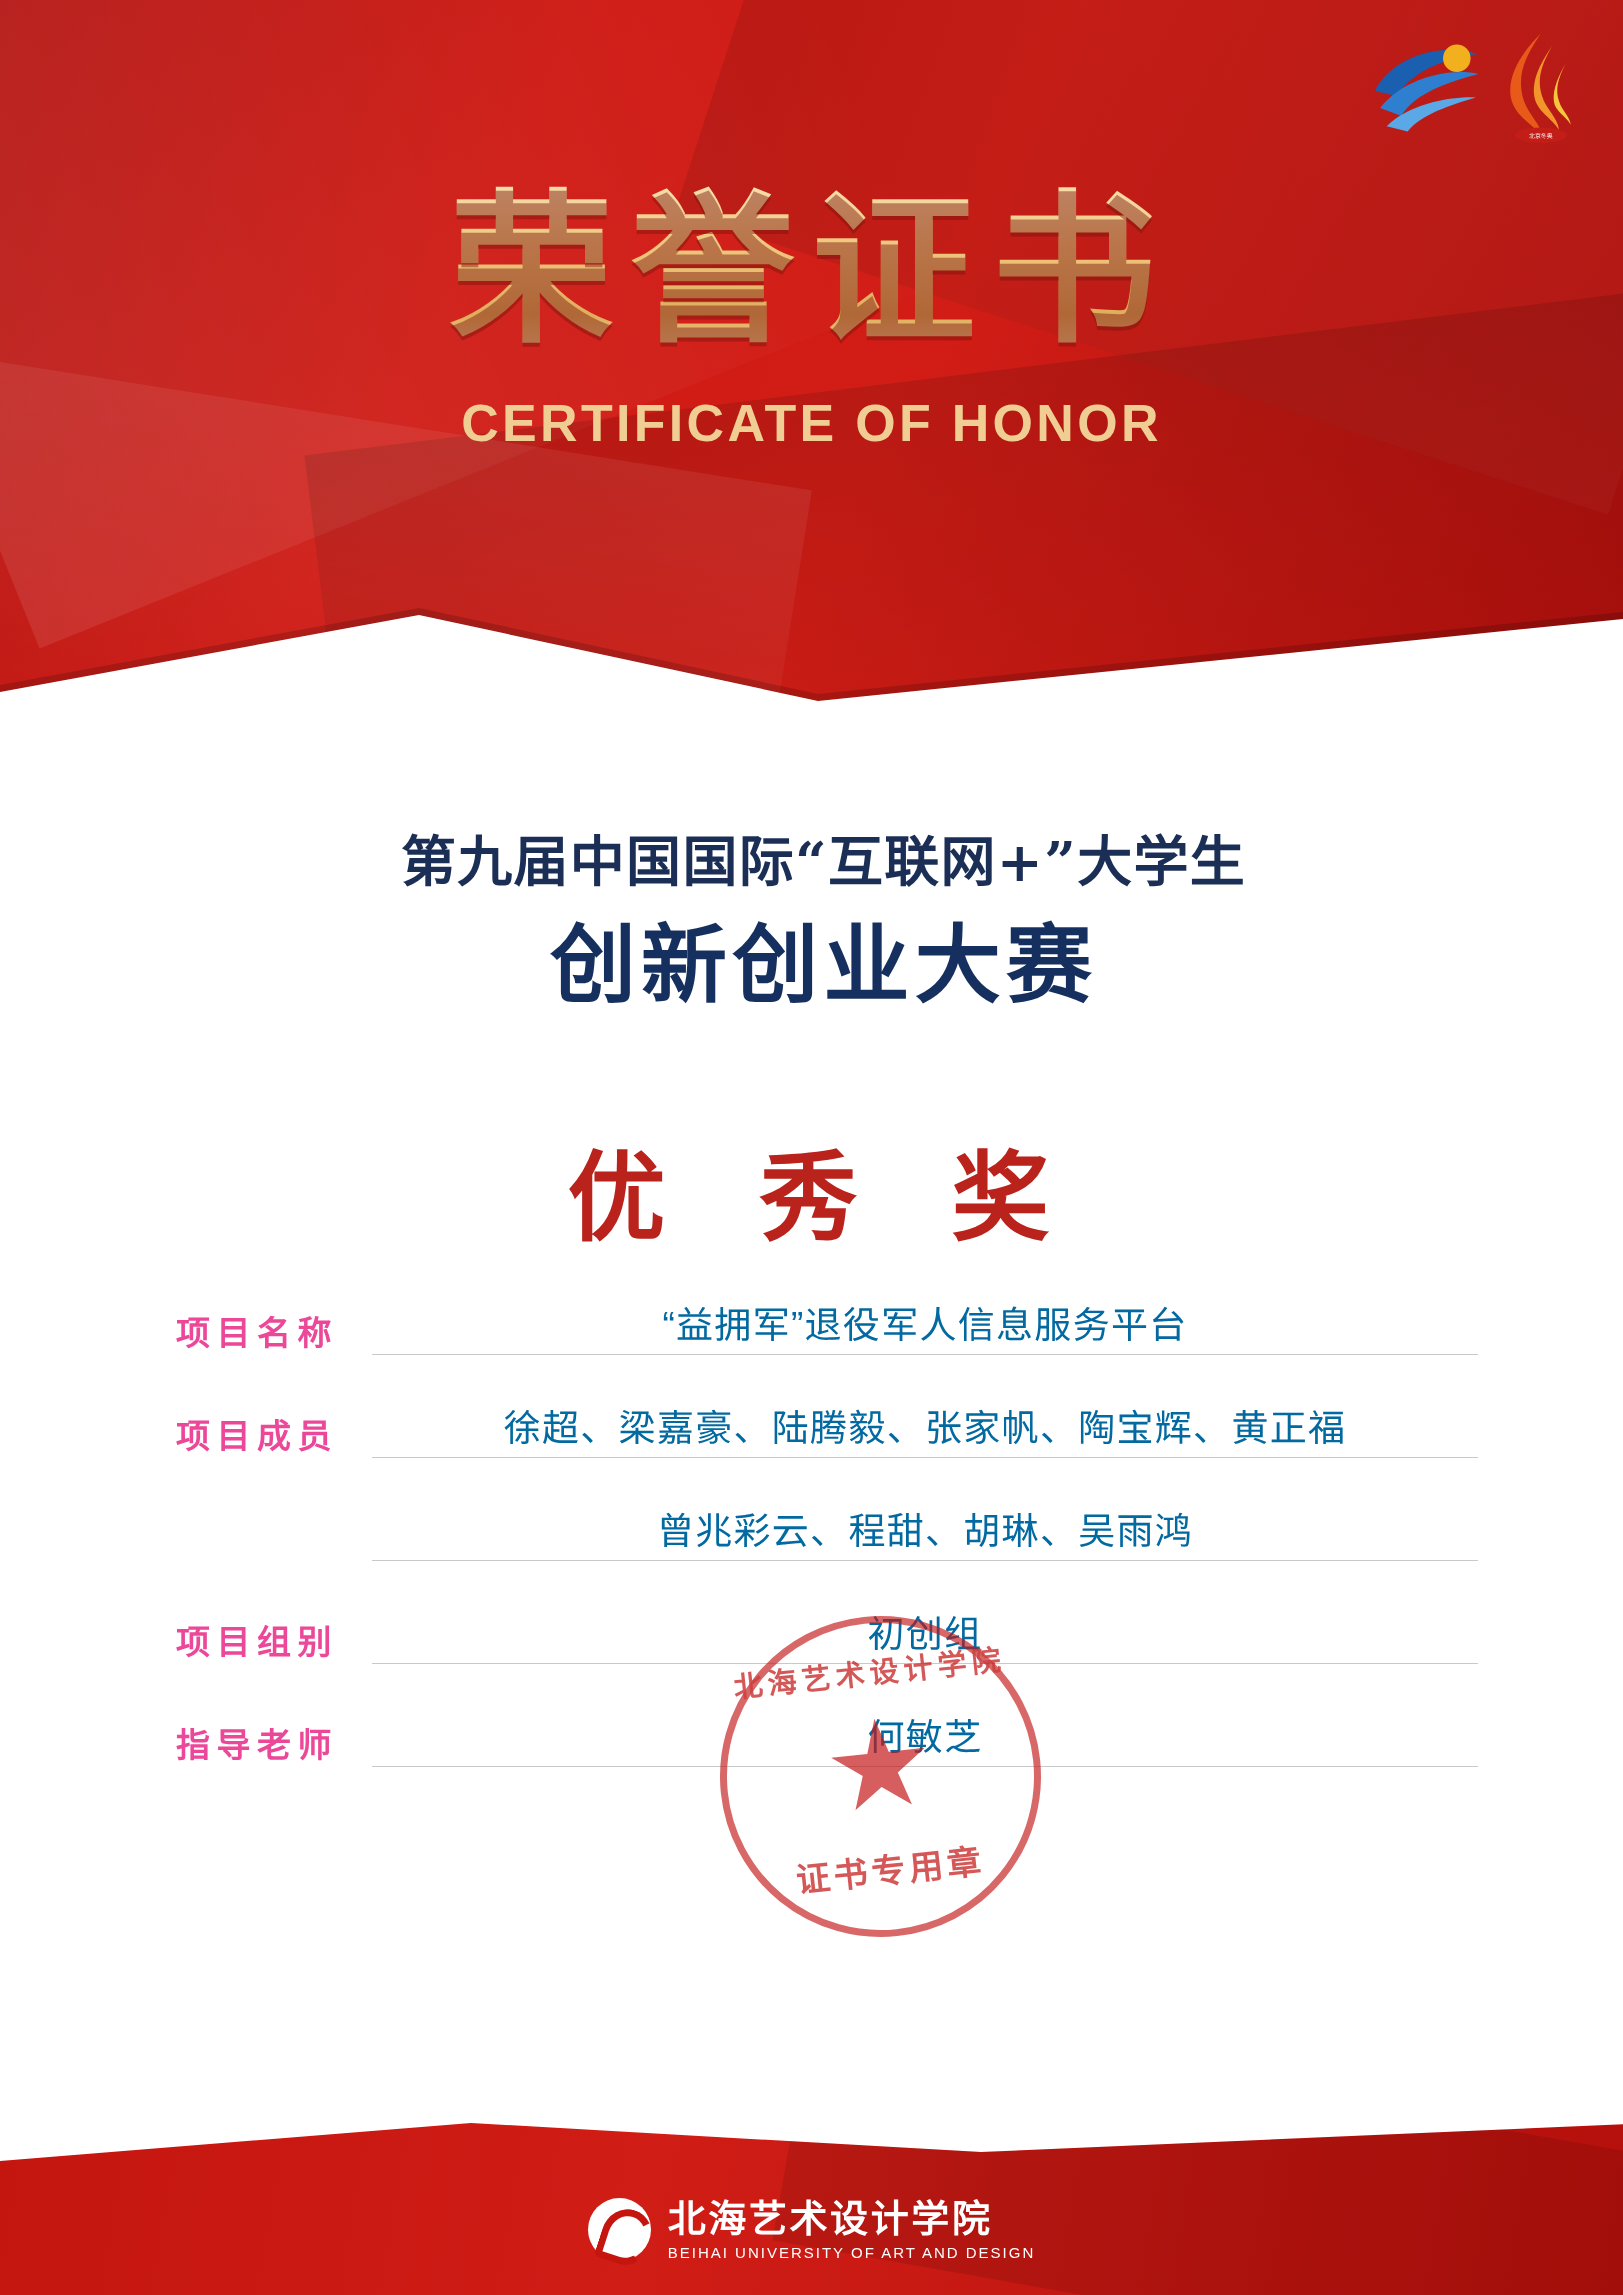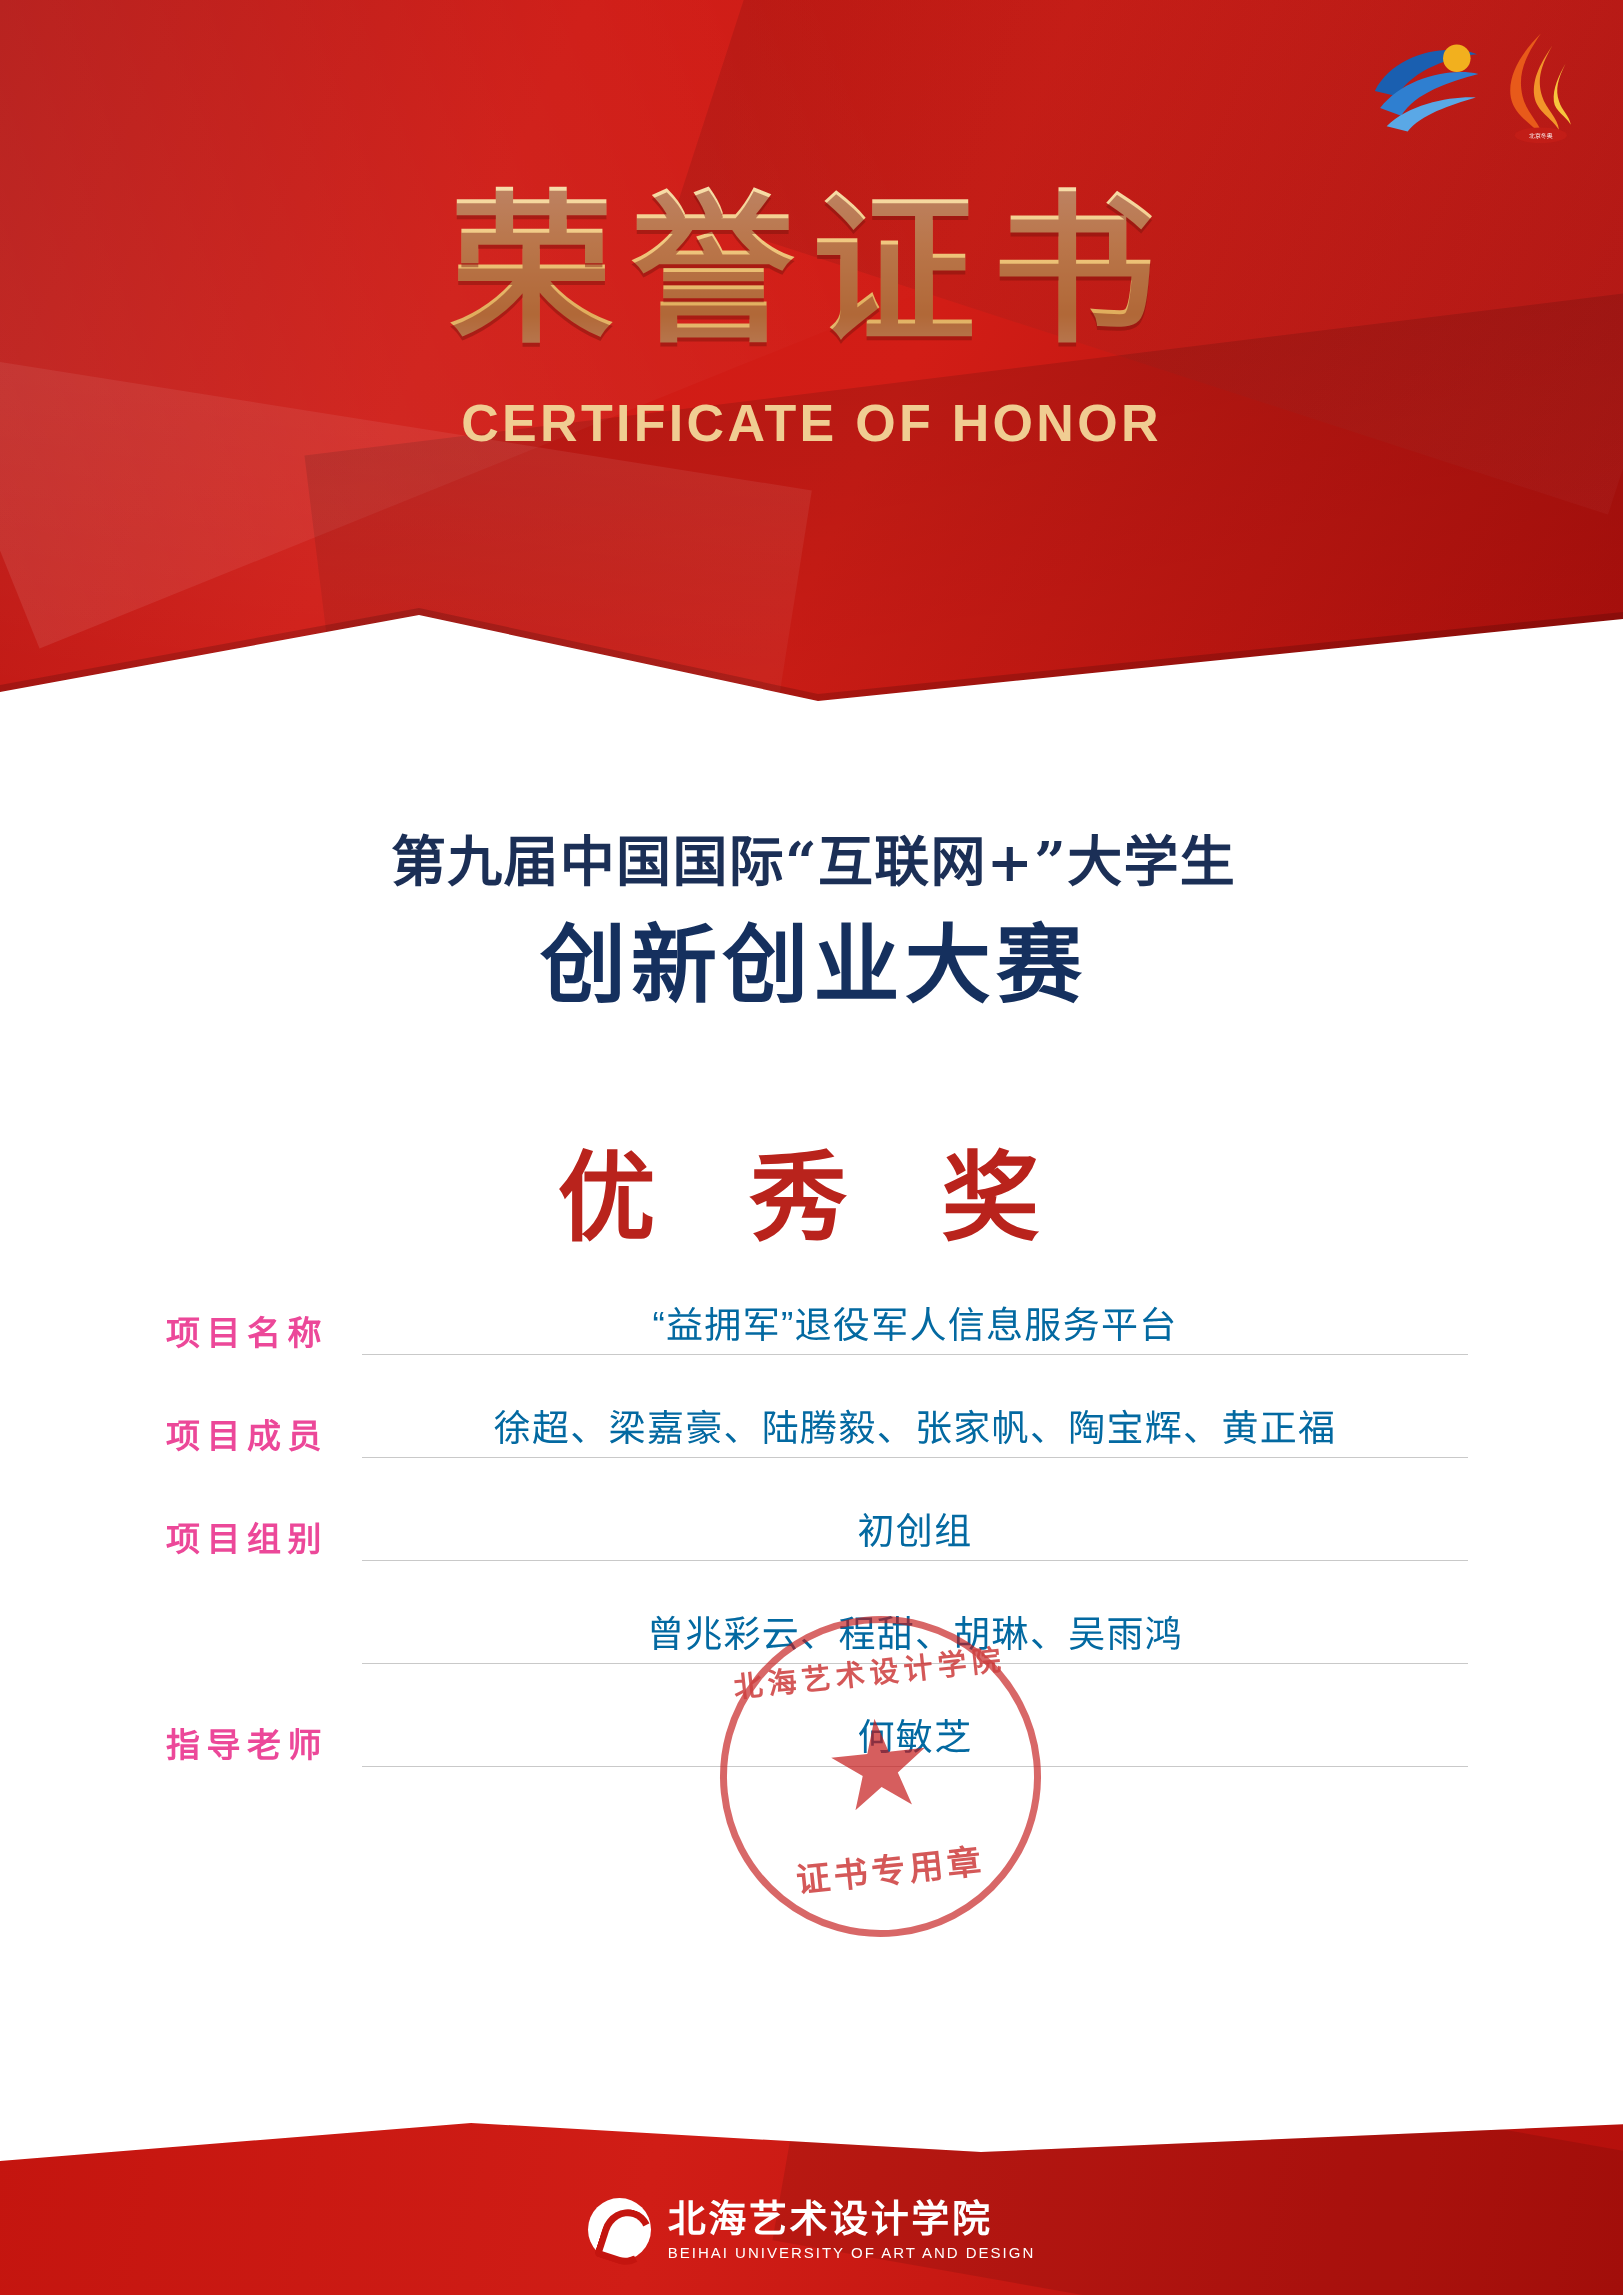--- a/index.html
+++ b/index.html
@@ -115,21 +115,21 @@
     font-family: "Liberation Sans", sans-serif;
     font-weight: bold;
     font-size: 52px;
     letter-spacing: 3.3px;
     color: #f0cd92;
   }
 
   
   .body-area {
     position: absolute;
-    left: 2px; top: 752px;
+    left: 12px; top: 752px;
     width: 1314px;
     height: 1387px;
     padding-left: 36px;
   }
 
   .event-line1 {
     position: absolute;
     left: 0; top: 65px;
     width: 1623px;
     text-align: center;
@@ -367,29 +367,29 @@
         <div class="field-value">“益拥军”退役军人信息服务平台</div>
         <div class="field-rule"></div>
       </div>
 
       <div class="field-row">
         <div class="field-label">项目成员</div>
         <div class="field-value">徐超、梁嘉豪、陆腾毅、张家帆、陶宝辉、黄正福</div>
         <div class="field-rule"></div>
       </div>
 
+      <div class="field-row no-label">
+
+        <div class="field-value">曾兆彩云、程甜、胡琳、吴雨鸿</div>
+        <div class="field-rule"></div>
+      </div>
+
       <div class="field-row">
         <div class="field-label">项目组别</div>
         <div class="field-value">初创组</div>
-        <div class="field-rule"></div>
-      </div>
-
-      <div class="field-row no-label">
-
-        <div class="field-value">曾兆彩云、程甜、胡琳、吴雨鸿</div>
         <div class="field-rule"></div>
       </div>
 
       <div class="field-row">
         <div class="field-label">指导老师</div>
         <div class="field-value">何敏芝</div>
         <div class="field-rule"></div>
       </div>
 
     </div>

